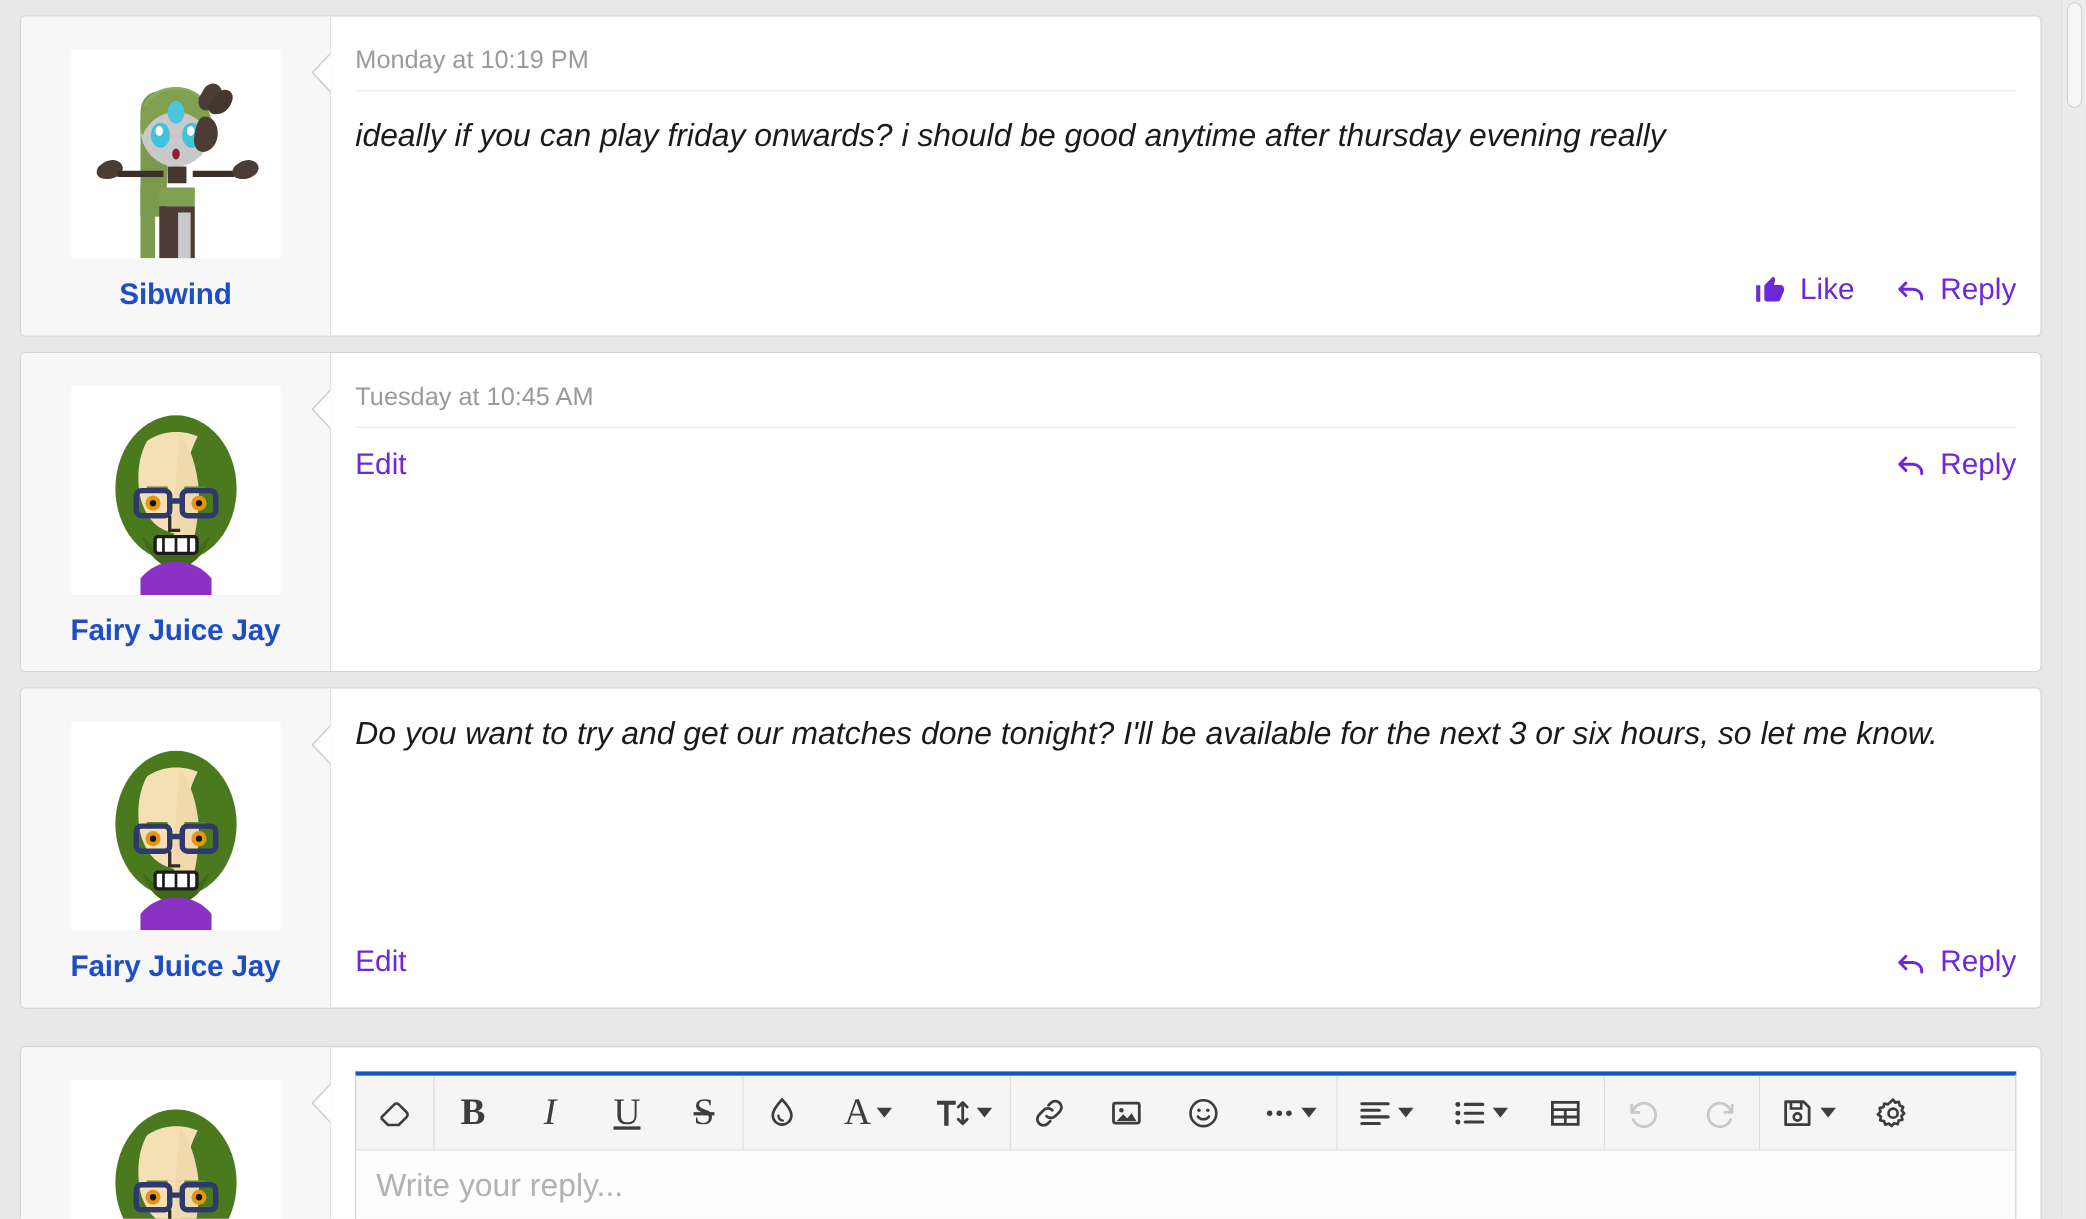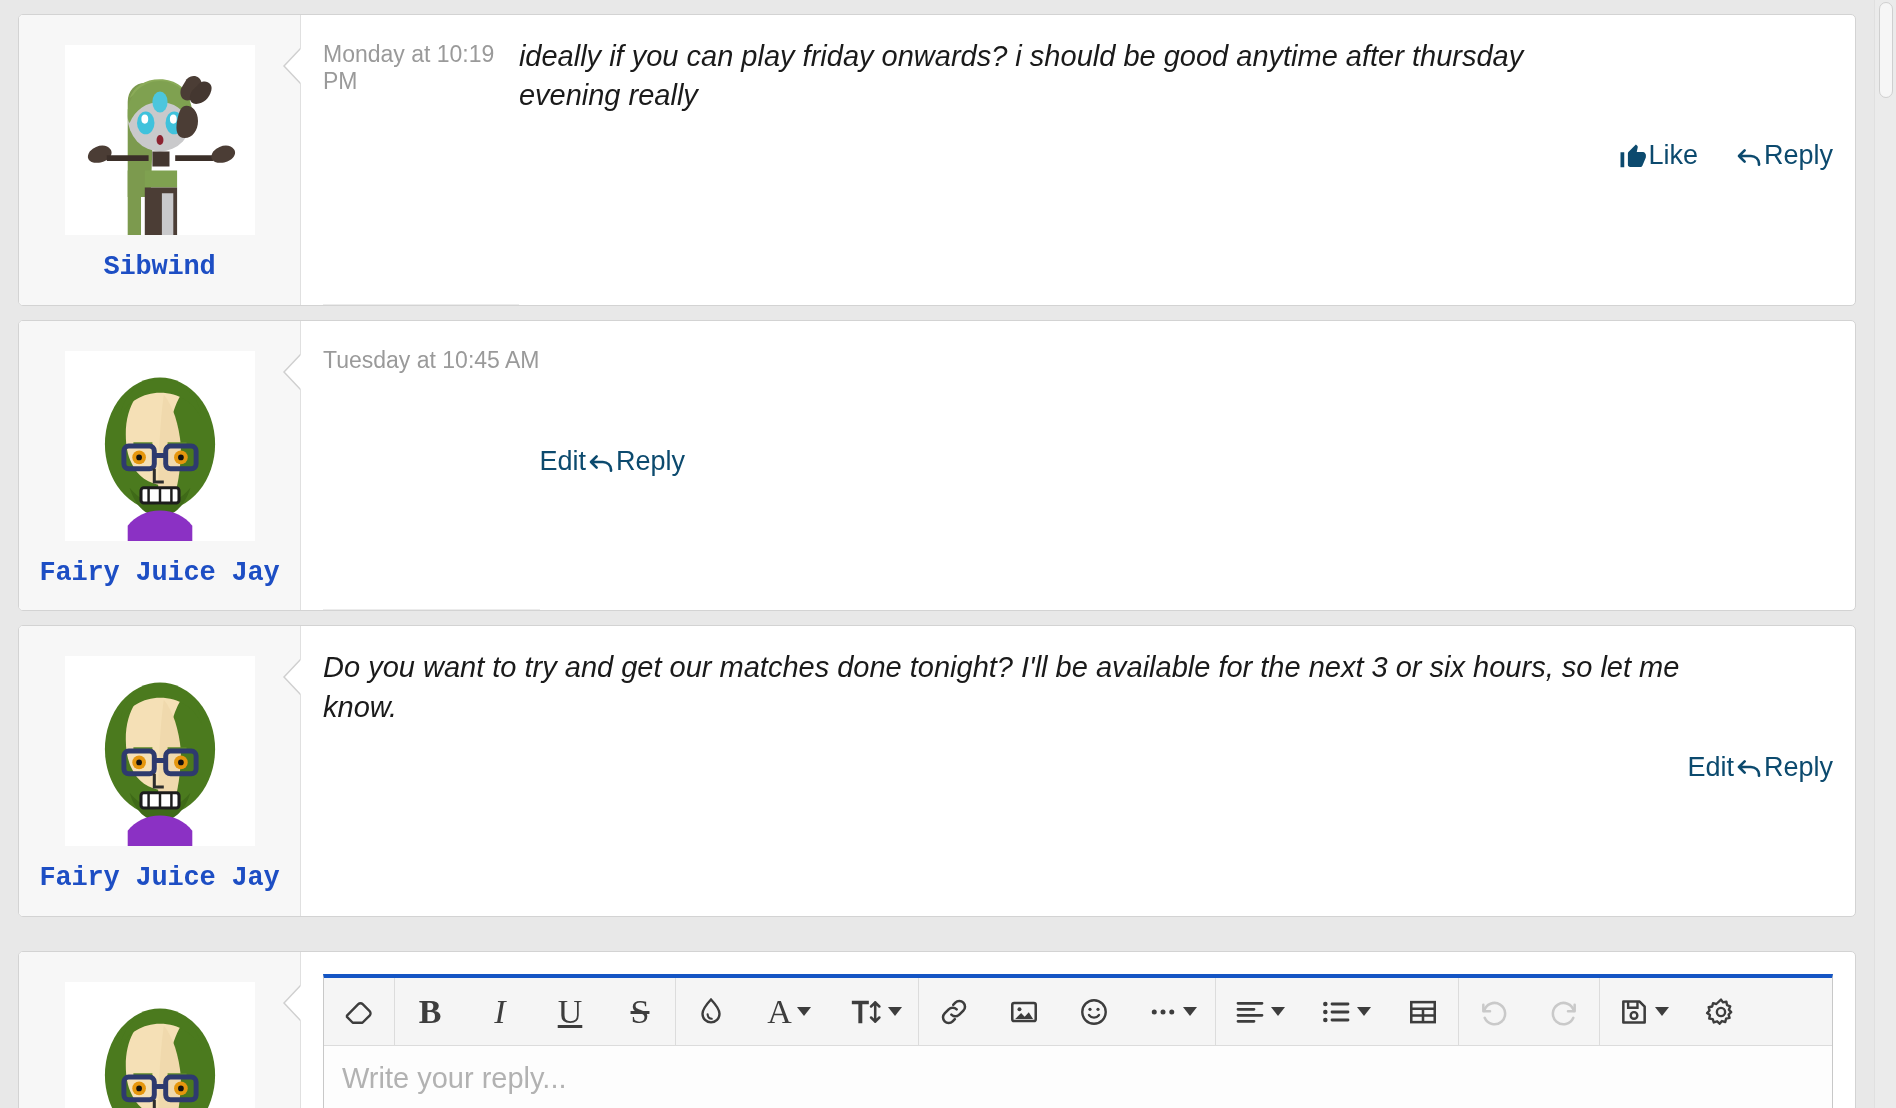--- a/index.html
+++ b/index.html
@@ -87,27 +87,26 @@
   .avatar svg { display:block; width:100%; height:100%; }
   .username {
     margin-top: 18px;
     font-size: 27px;
     font-weight: bold;
     color: #1d4ec4;
     letter-spacing: -0.2px;
     line-height: 1.1;
     text-decoration: none;
     display: block;
-    font-family: Liberation Mono, monospace;
   }
   .msg-body {
     flex: 1 1 auto;
     padding: 0 22px 0 22px;
     display: flex;
-    flex-direction: row;
+    flex-direction: column;
     min-width: 0;
   }
   .msg-head {
     padding: 26px 0 14px 0;
     border-bottom: 1px solid #ececec;
     font-size: 23px;
     color: #9a9a9a;
   }
   .msg-text {
     padding: 22px 0 0 0;
@@ -125,22 +124,22 @@
     min-height: 56px;
   }
   .foot-left, .foot-right {
     display: flex;
     align-items: center;
     gap: 36px;
   }
   .act {
     display: inline-flex;
     align-items: center;
-    gap: 0;
-    color: #0c4a6e;
+    gap: 12px;
+    color: #6d28d9;
     font-size: 27px;
     text-decoration: none;
     cursor: pointer;
     white-space: nowrap;
   }
   .act svg { display:block; }
   
   .editor-block {
     display: flex;
     background: #fff;

